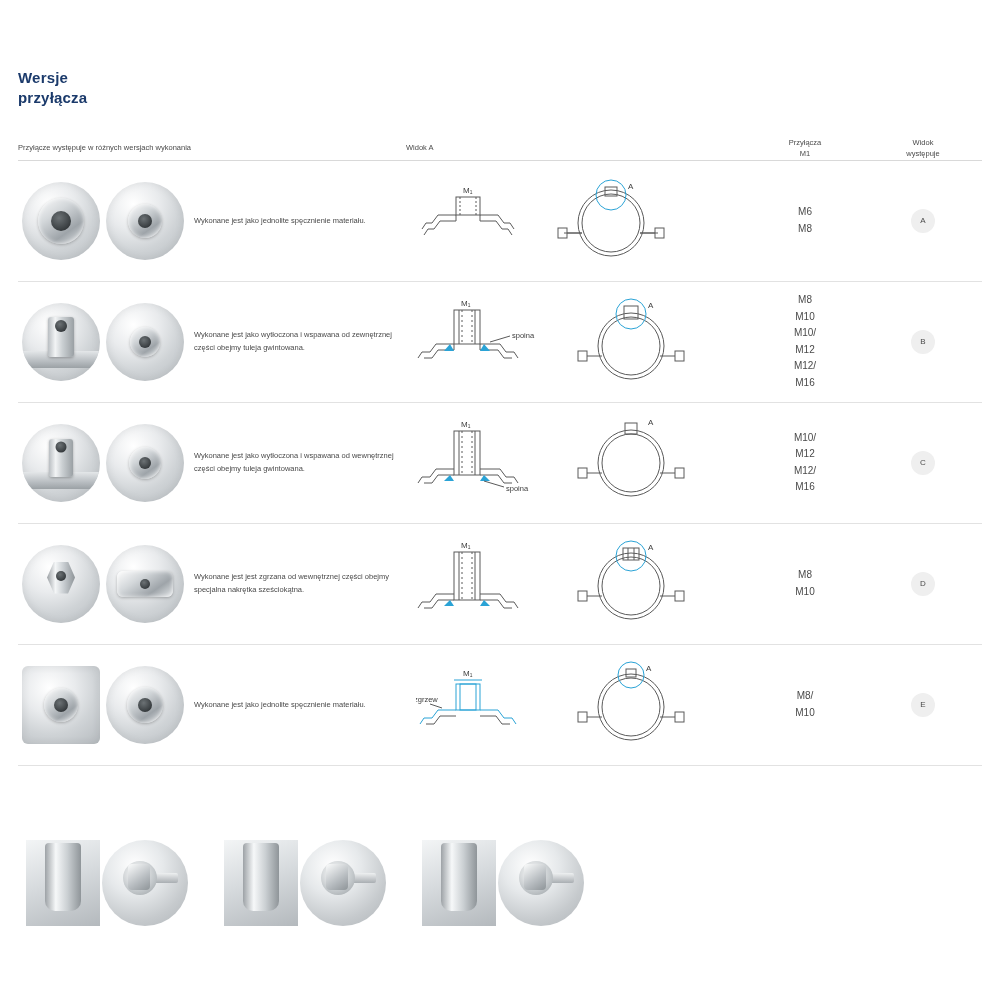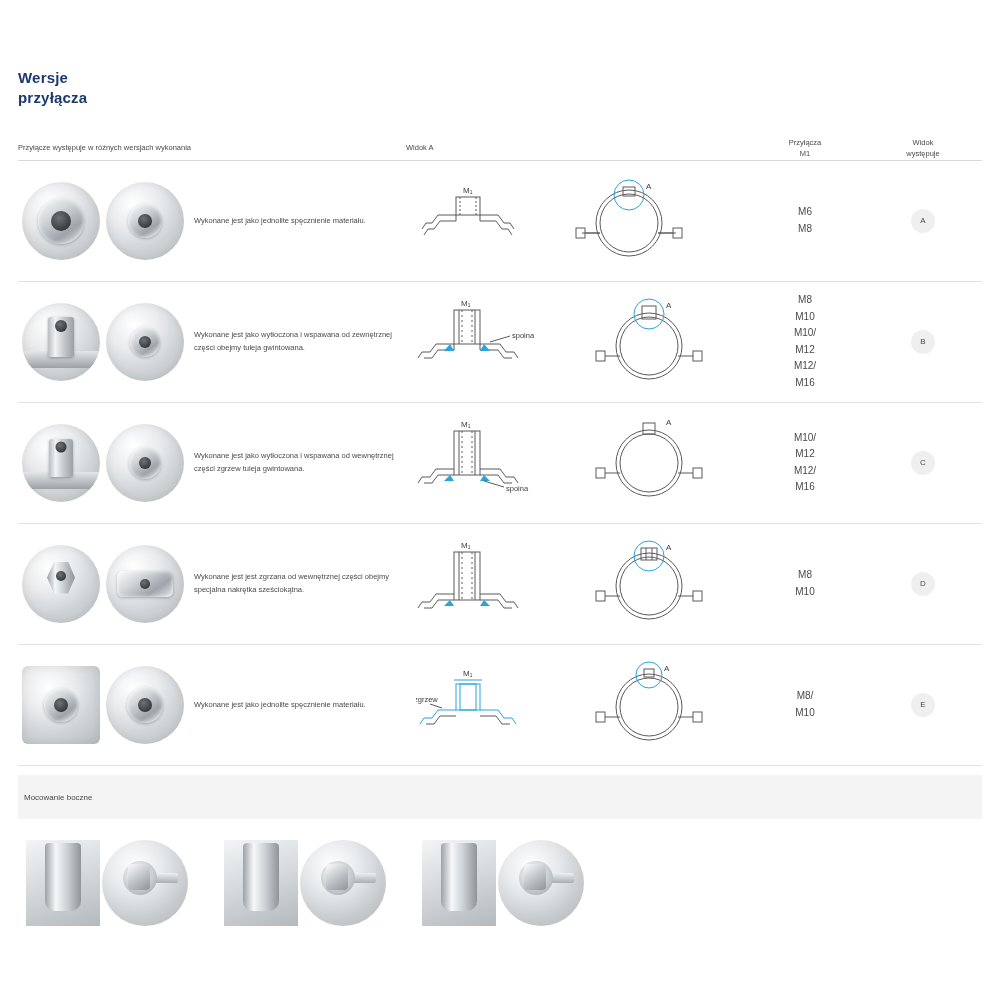--- a/index.html
+++ b/index.html
@@ -159,21 +159,21 @@
     background: linear-gradient(90deg,#9ba0a4 0%,#f4f6f7 30%,#c8cdd1 60%,#8e9498 100%);
     clip-path: polygon(25% 0,75% 0,100% 50%,75% 100%,25% 100%,0 50%);
   }
 
   
   .viewcell svg { display: block; }
   .viewwrap {
     display: flex;
     align-items: center;
     justify-content: flex-start;
-    gap: 18px;
+    gap: 0;
     padding-left: 10px;
   }
 
   
   .side-band {
     position: absolute;
     left: 18px;
     top: 775px;
     width: 964px;
     height: 44px;
@@ -414,21 +414,21 @@
               <div class="plate"></div>
               <div class="tube" style="width:24px;height:38px"></div>
               <div class="hole" style="width:11px;height:11px;top:30%"></div>
             </div>
             <div class="photo">
               <div class="boss" style="width:32px;height:32px"></div>
               <div class="hole" style="width:12px;height:12px"></div>
             </div>
           </div>
         </td>
-        <td class="desc">Wykonane jest jako wytłoczona i wspawana od wewnętrznej części zgrzew tuleja gwintowana.</td>
+        <td class="desc">Wykonane jest jako wytłoczona i wspawana od wewnętrznej części obejmy tuleja gwintowana.</td>
         <td class="viewcell">
           <div class="viewwrap">
             <svg width="140" height="96" viewBox="0 0 140 96">
               <g fill="none" stroke="#5a5a5a" stroke-width="1">
                 <text x="45" y="12" font-size="8" fill="#3c3c3c" stroke="none" font-family="Liberation Sans">M₁</text>
                 <rect x="38" y="16" width="26" height="44"></rect>
                 <line x1="43" y1="16" x2="43" y2="60"></line>
                 <line x1="59" y1="16" x2="59" y2="60"></line>
                 <g stroke-dasharray="2,3">
                   <line x1="46" y1="16" x2="46" y2="60"></line>
@@ -576,23 +576,20 @@
 M10</div>
         </td>
         <td class="vercell">
           <span class="ver-badge">E</span>
         </td>
       </tr>
 
     </tbody>
   </table>
 
-  <div class="side-band">
-    <div class="lbl">Mocowanie boczne</div>
-  </div>
 
   <div class="side-photos">
     <div class="grp">
       <div class="p-sq">
           <div class="clampbody"></div>
         </div>
       <div class="p-rd">
           <div class="boltshaft"></div>
           <div class="washer"></div>
           <div class="bolthead"></div>

